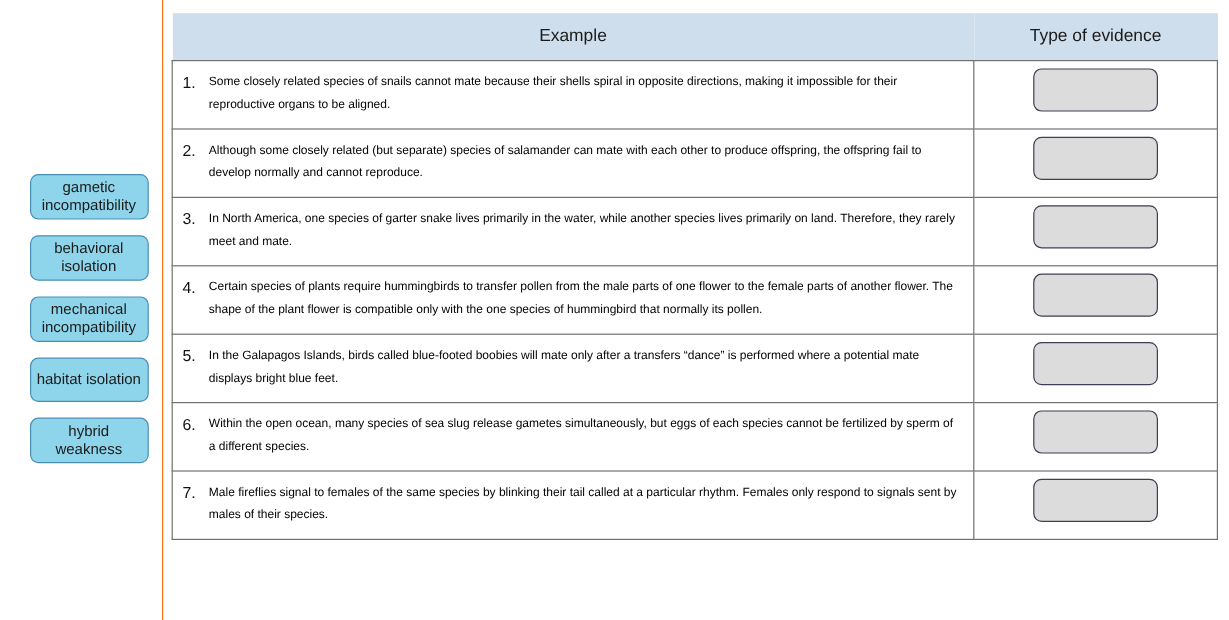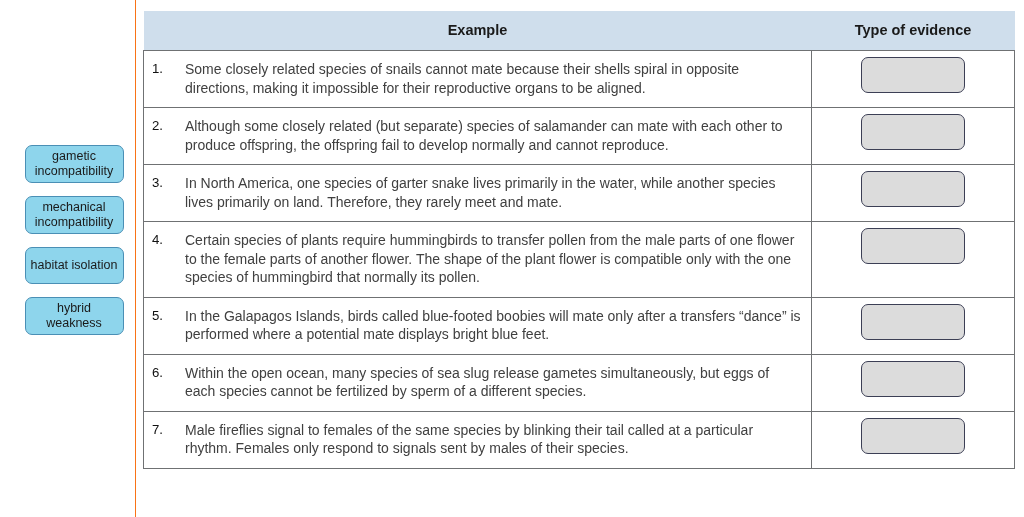--- a/index.html
+++ b/index.html
@@ -78,21 +78,21 @@
     table-layout: fixed;
   }
 
   table.matrix col.c-example { width: 668px; }
   table.matrix col.c-evidence { width: 203px; }
 
   table.matrix thead th {
     background: #cfdeec;
     border: none;
     font-size: 14.5px;
-    font-weight: bold;
+    font-weight: normal;
     color: #1a1a1a;
     text-align: center;
     padding: 11px 4px 12px 4px;
     vertical-align: middle;
   }
 
   table.matrix tbody td {
     border: 1.6px solid #6f7173;
     vertical-align: top;
     background: #ffffff;
@@ -110,24 +110,23 @@
   .ex-num {
     flex: 0 0 auto;
     width: 22px;
     font-size: 13.2px;
     line-height: 18.5px;
     color: #111111;
   }
 
   .ex-text {
     flex: 1 1 auto;
-    font-size: 14px;
+    font-size: 10px;
     line-height: 18.5px;
-    color: #404040;
-    margin-left: 11px;
+    color: #000000;
   }
 
   td.evidence-cell {
     padding: 0;
     text-align: center;
     vertical-align: middle;
   }
 
   .dropzone {
     display: inline-block;
@@ -142,20 +141,21 @@
   }
 </style>
 </head>
 <body>
 
 <div id="root">
 
   <div class="chip-panel">
     <div class="chip-stack" id="chip-stack">
         <div class="chip">gametic incompatibility</div>
+        <div class="chip">behavioral isolation</div>
         <div class="chip">mechanical incompatibility</div>
         <div class="chip">habitat isolation</div>
         <div class="chip">hybrid weakness</div>
       </div>
   </div>
 
   <div class="table-wrap">
     <table class="matrix">
       <colgroup>
         <col class="c-example">

